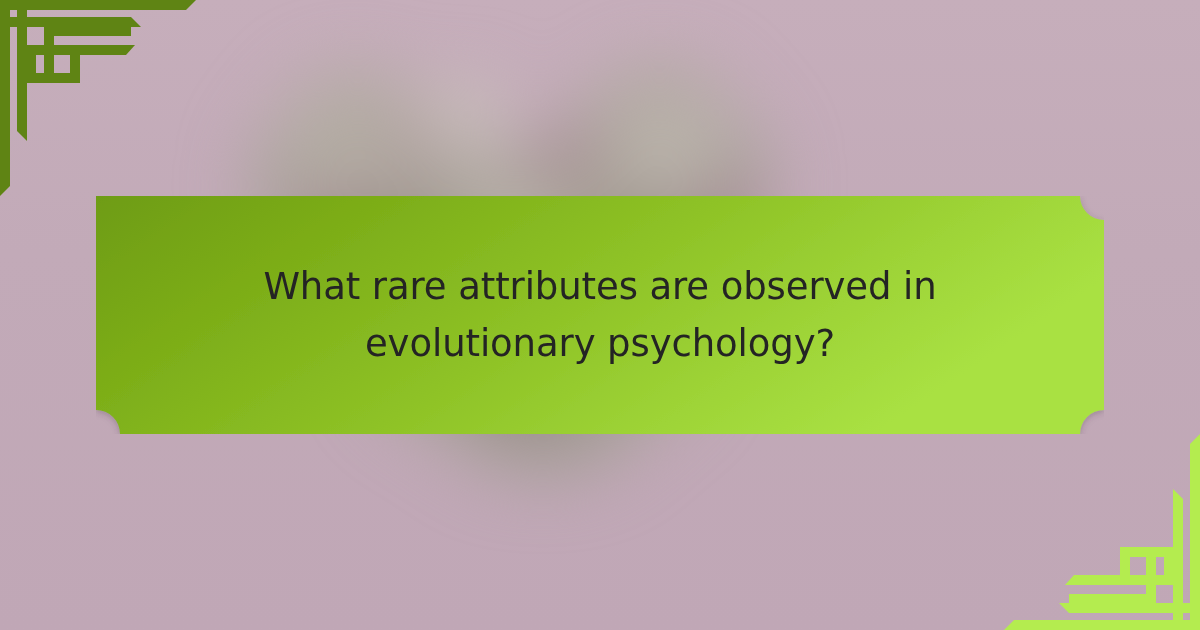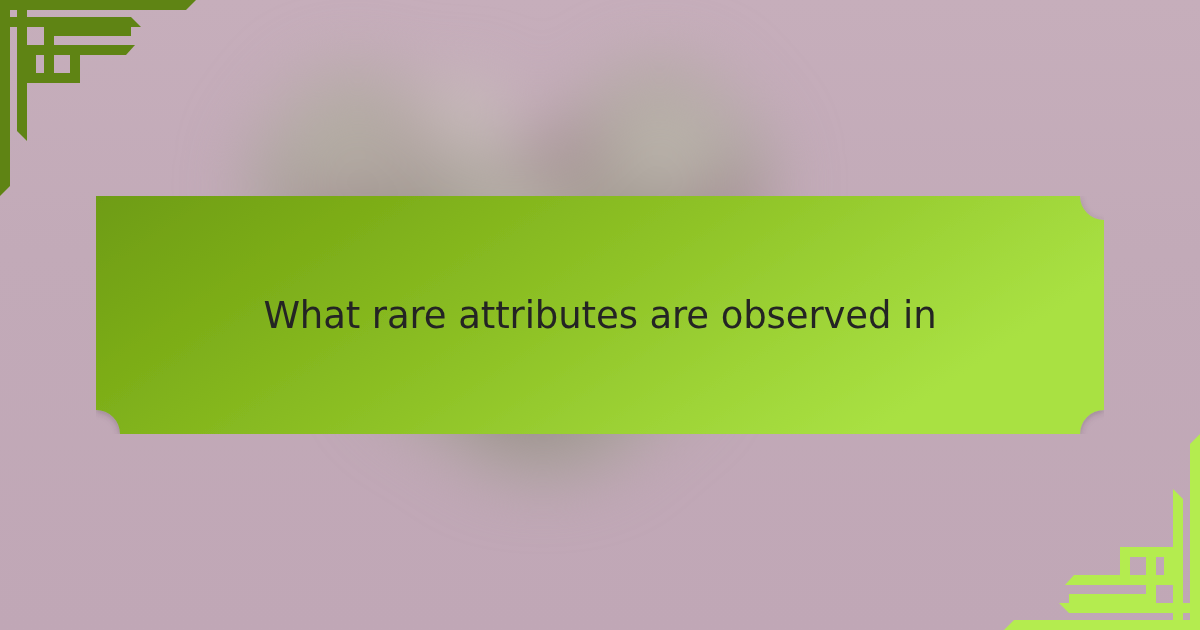--- a/index.html
+++ b/index.html
@@ -200,17 +200,18 @@
       </defs>
       <path filter="url(#cardShadow)" fill="url(#cardGrad)" d="M0,0
                H984 A24,24 0 0 0 1008,24
                V214 A24,24 0 0 0 984,238
                H24  A24,24 0 0 0 0,214
                Z"></path>
     </svg>
 
     <div class="card-text">
       <div class="line">What rare attributes are observed in</div>
+      <div class="line">evolutionary psychology?</div>
     </div>
     <span class="sr-only">What rare attributes are observed in evolutionary psychology?</span>
   </div>
 
 </div>
 
 </body></html>

